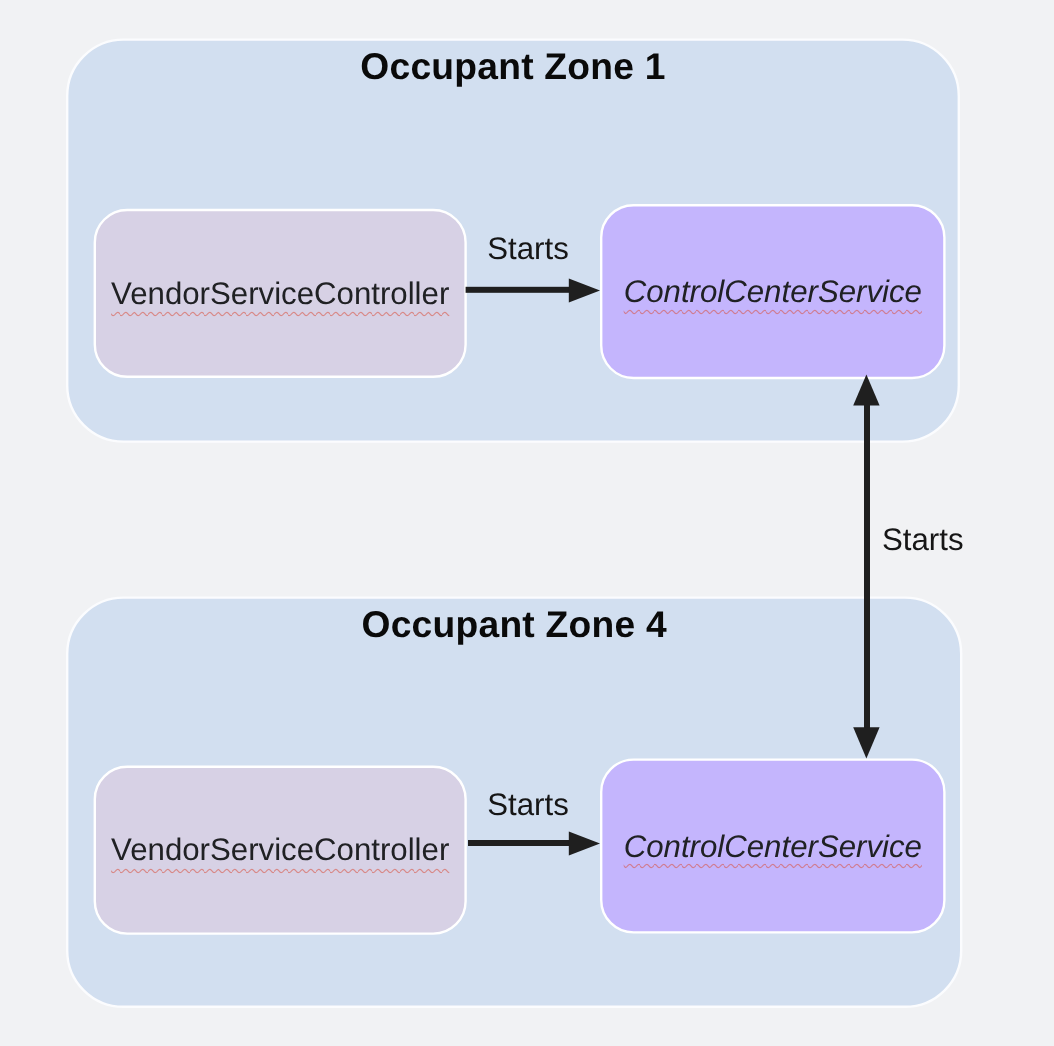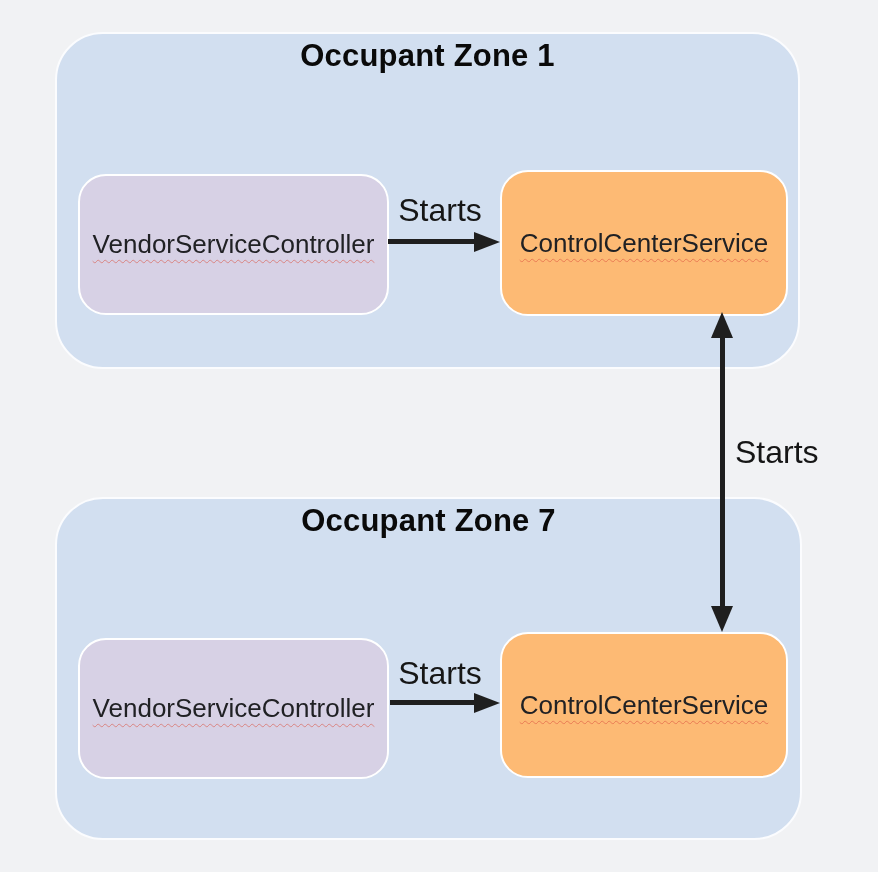--- a/index.html
+++ b/index.html
@@ -42,35 +42,35 @@
     align-items: center;
     justify-content: center;
     border: 2px solid #ffffff;
     border-radius: 28px;
     box-sizing: content-box;
     font-size: 26px;
     color: #202124;
     white-space: nowrap;
   }
   .vendor  { background: #d7d1e5; left: 21px;  width: 307px; height: 137px; }
-  .control { background: #fdba74; left: 443px; width: 284px; height: 142px; }
+  .control { background: #c4b5fd; left: 443px; width: 284px; height: 142px; font-style: italic; }
   .z1 .vendor  { top: 140px; }
   .z1 .control { top: 136px; }
   .z2 .vendor  { top: 139px; }
   .z2 .control { top: 133px; }
   .spell {
     text-decoration-line: underline;
     text-decoration-style: wavy;
     text-decoration-color: rgba(217, 79, 61, 0.55);
     text-decoration-thickness: 1px;
     text-underline-offset: 6px;
   }
   .edge-label {
     position: absolute;
-    font-size: 32px;
+    font-size: 26px;
     color: #161616;
     white-space: nowrap;
   }
   .starts-label { left: 330px; width: 106px; text-align: center; }
   .z1 .starts-label { top: 158px; }
   .z2 .starts-label { top: 156px; }
   .hshaft {
     position: absolute;
     height: 5px;
     background: #1f1f1f;
@@ -118,21 +118,21 @@
     <div class="edge-label starts-label">Starts</div>
     <div class="hshaft"></div>
     <div class="hhead"></div>
 
     <div class="node control">
       <span class="spell">ControlCenterService</span>
     </div>
   </div>
 
   <div class="zone zone2 z2">
-    <div class="zone-title">Occupant Zone 7</div>
+    <div class="zone-title">Occupant Zone 4</div>
 
     <div class="node vendor">
       <span class="spell">VendorServiceController</span>
     </div>
 
     <div class="edge-label starts-label">Starts</div>
     <div class="hshaft"></div>
     <div class="hhead"></div>
 
     <div class="node control">

